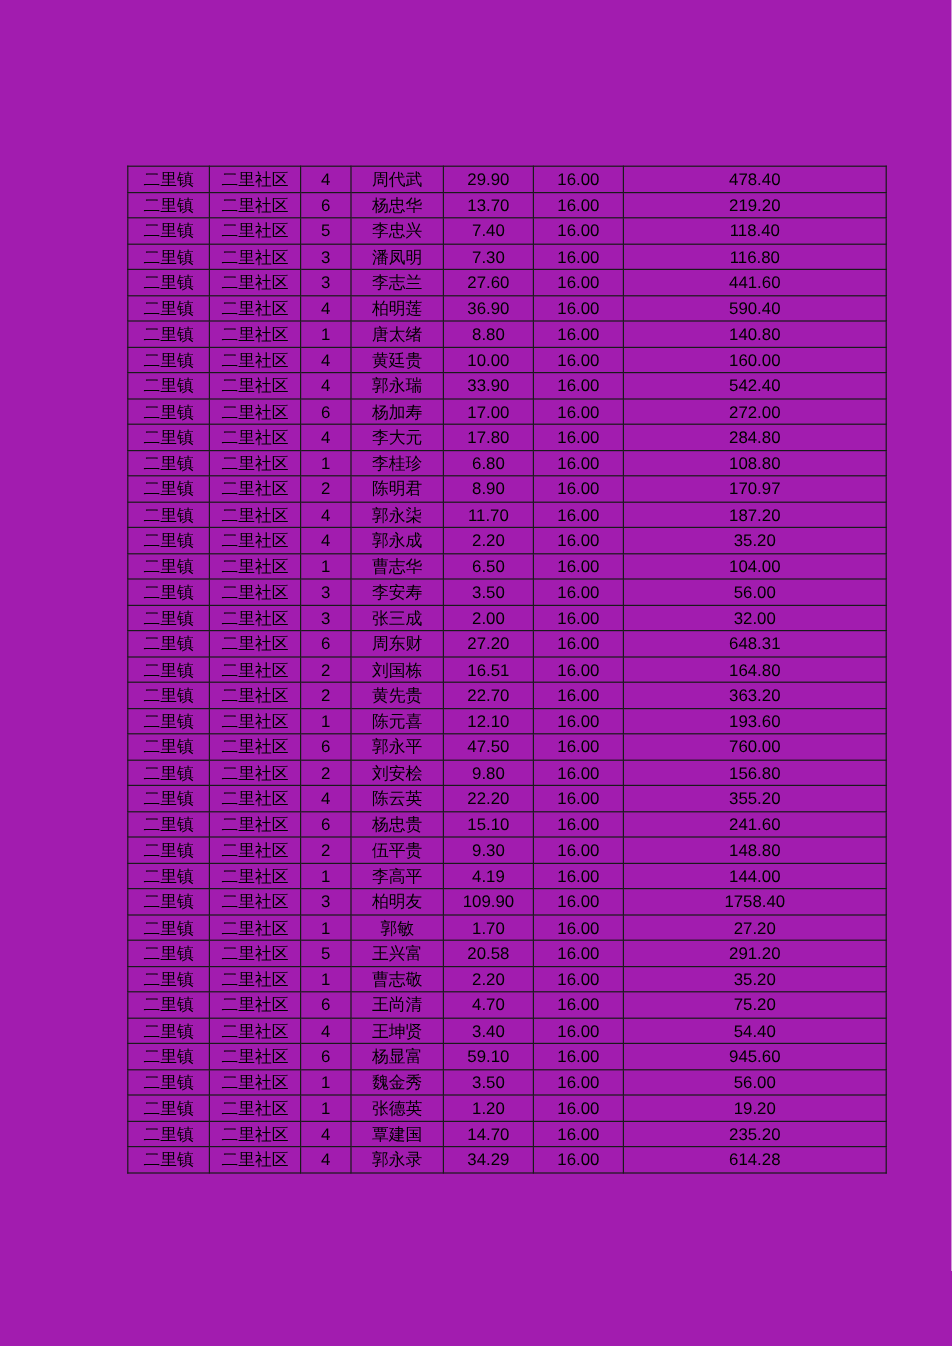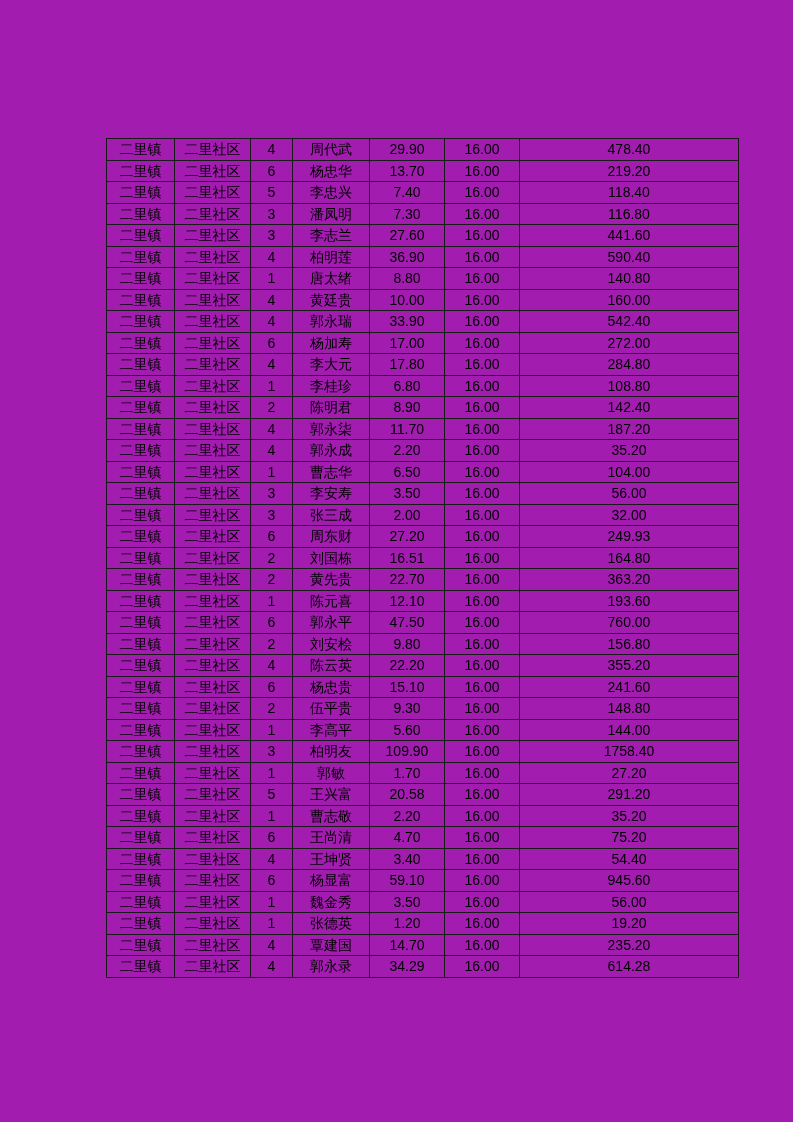--- a/index.html
+++ b/index.html
@@ -166,21 +166,21 @@
           <td>16.00</td>
           <td>108.80</td>
         </tr>
         <tr>
           <td>二里镇</td>
           <td>二里社区</td>
           <td>2</td>
           <td>陈明君</td>
           <td>8.90</td>
           <td>16.00</td>
-          <td>142.40</td>
+          <td>170.97</td>
         </tr>
         <tr>
           <td>二里镇</td>
           <td>二里社区</td>
           <td>4</td>
           <td>郭永柒</td>
           <td>11.70</td>
           <td>16.00</td>
           <td>187.20</td>
         </tr>
@@ -220,21 +220,21 @@
           <td>16.00</td>
           <td>32.00</td>
         </tr>
         <tr>
           <td>二里镇</td>
           <td>二里社区</td>
           <td>6</td>
           <td>周东财</td>
           <td>27.20</td>
           <td>16.00</td>
-          <td>249.93</td>
+          <td>648.31</td>
         </tr>
         <tr>
           <td>二里镇</td>
           <td>二里社区</td>
           <td>2</td>
           <td>刘国栋</td>
           <td>16.51</td>
           <td>16.00</td>
           <td>164.80</td>
         </tr>
@@ -299,21 +299,21 @@
           <td>伍平贵</td>
           <td>9.30</td>
           <td>16.00</td>
           <td>148.80</td>
         </tr>
         <tr>
           <td>二里镇</td>
           <td>二里社区</td>
           <td>1</td>
           <td>李高平</td>
-          <td>5.60</td>
+          <td>4.19</td>
           <td>16.00</td>
           <td>144.00</td>
         </tr>
         <tr>
           <td>二里镇</td>
           <td>二里社区</td>
           <td>3</td>
           <td>柏明友</td>
           <td>109.90</td>
           <td>16.00</td>

